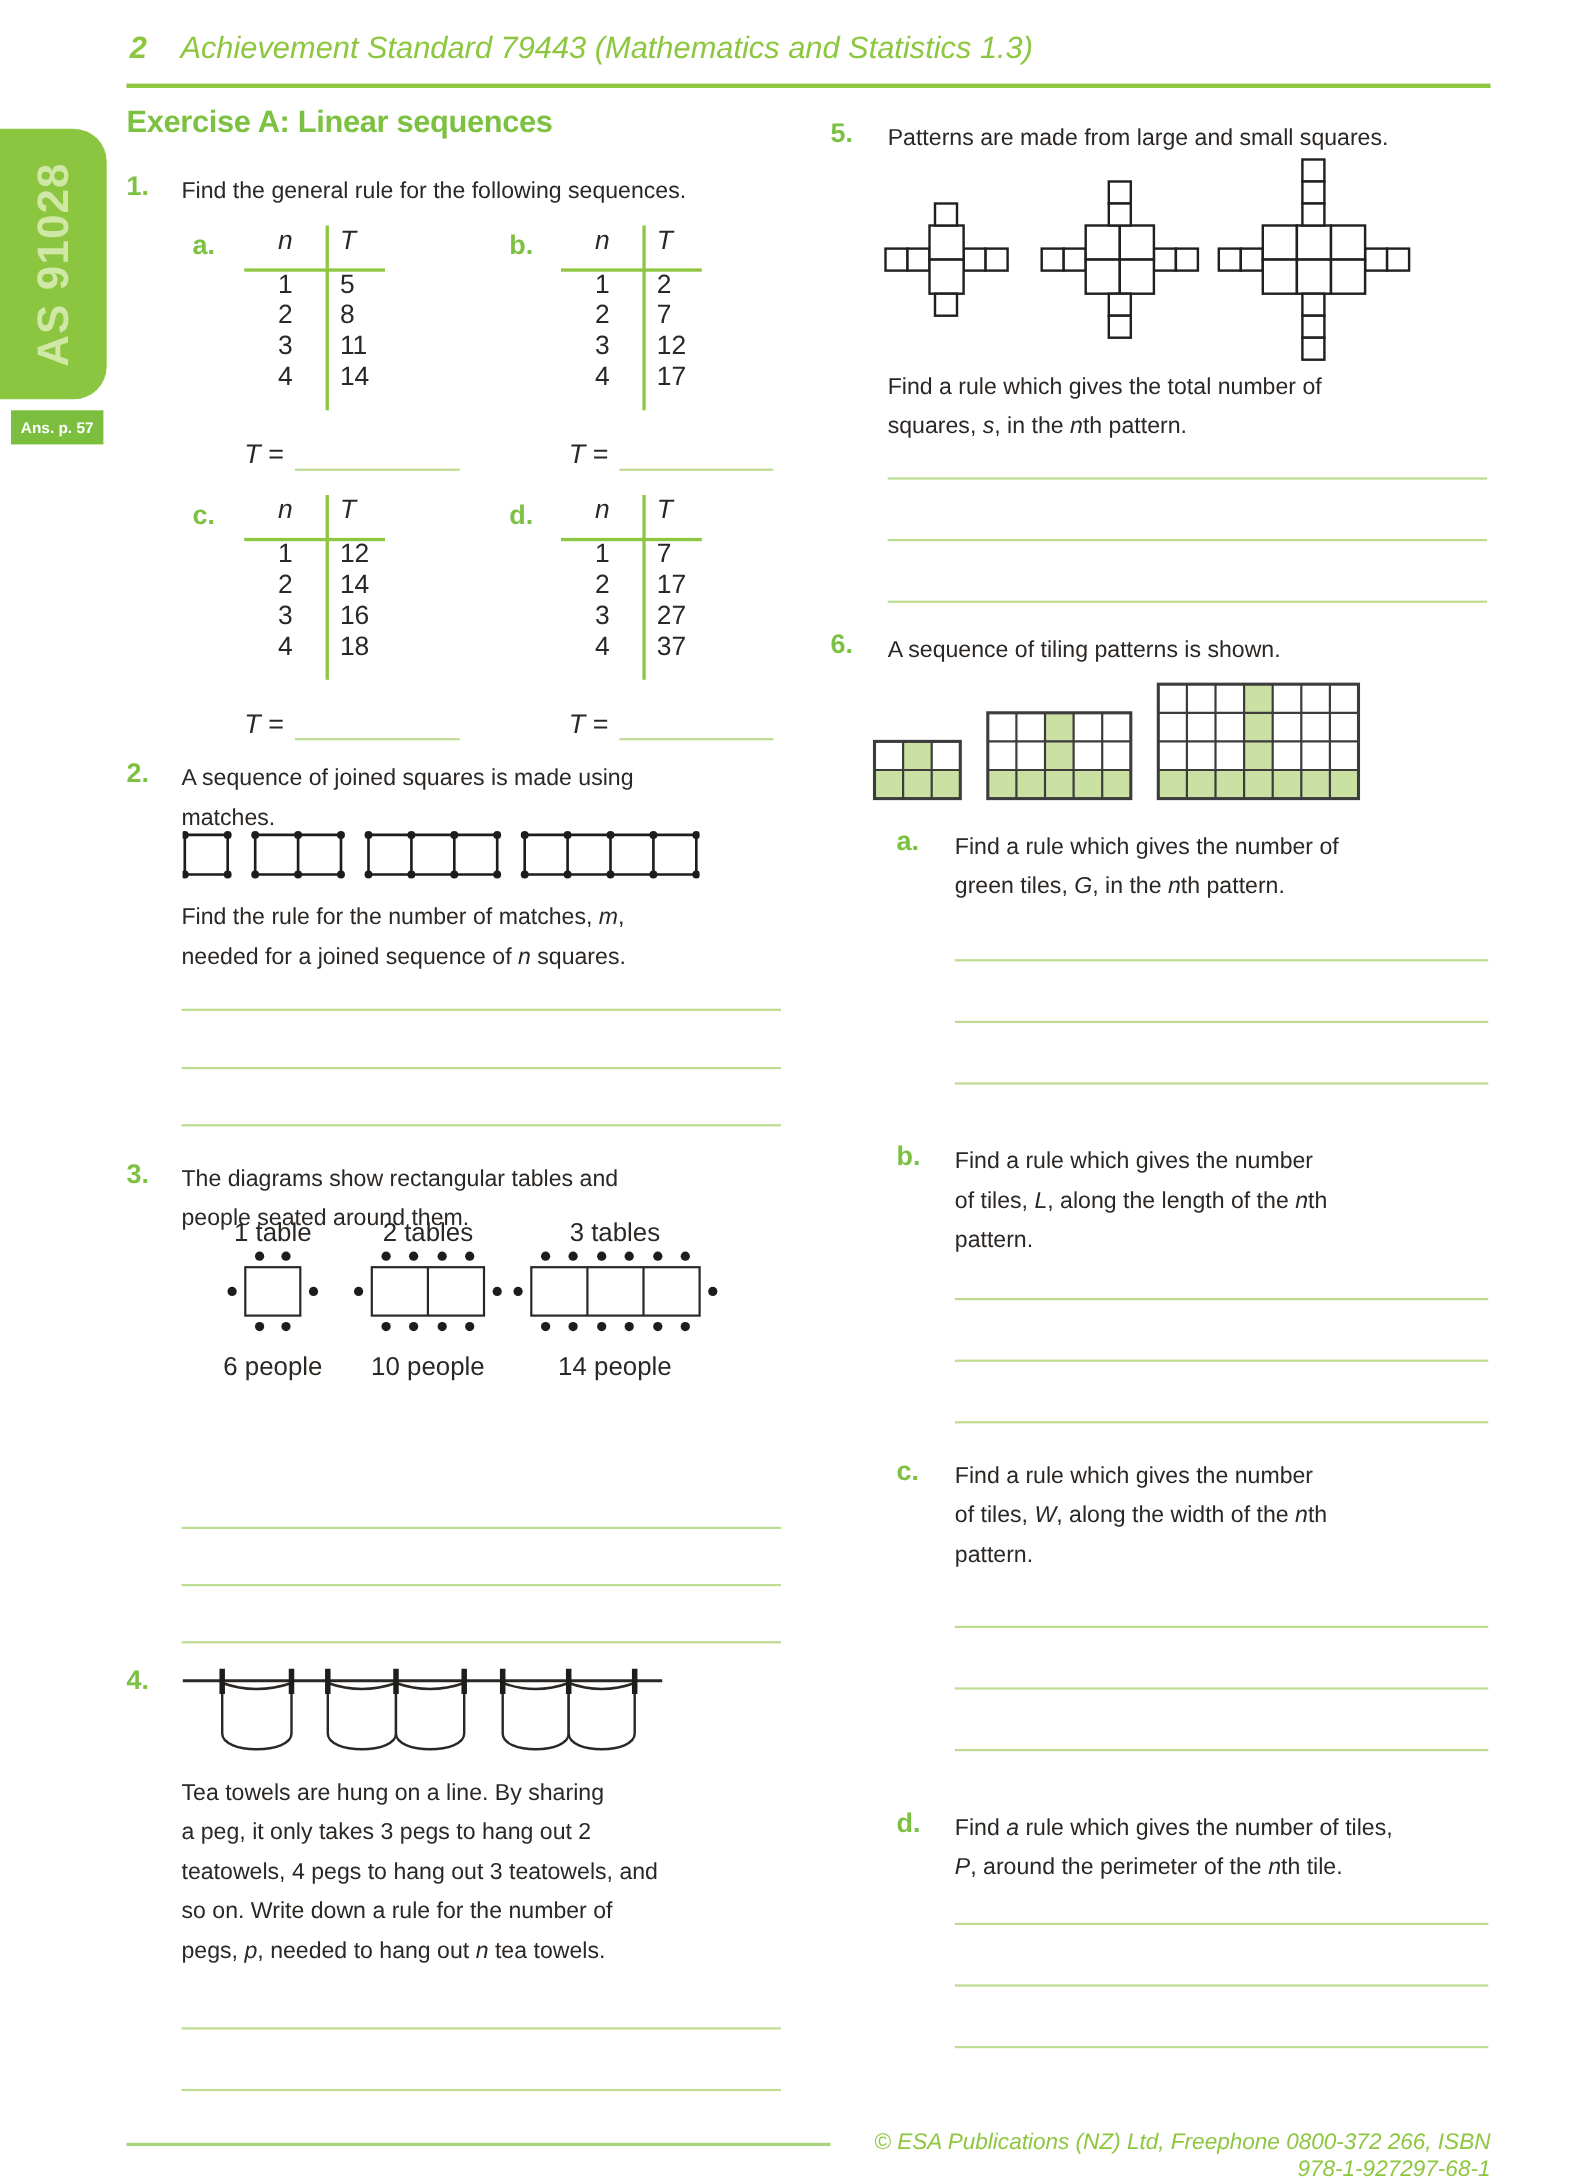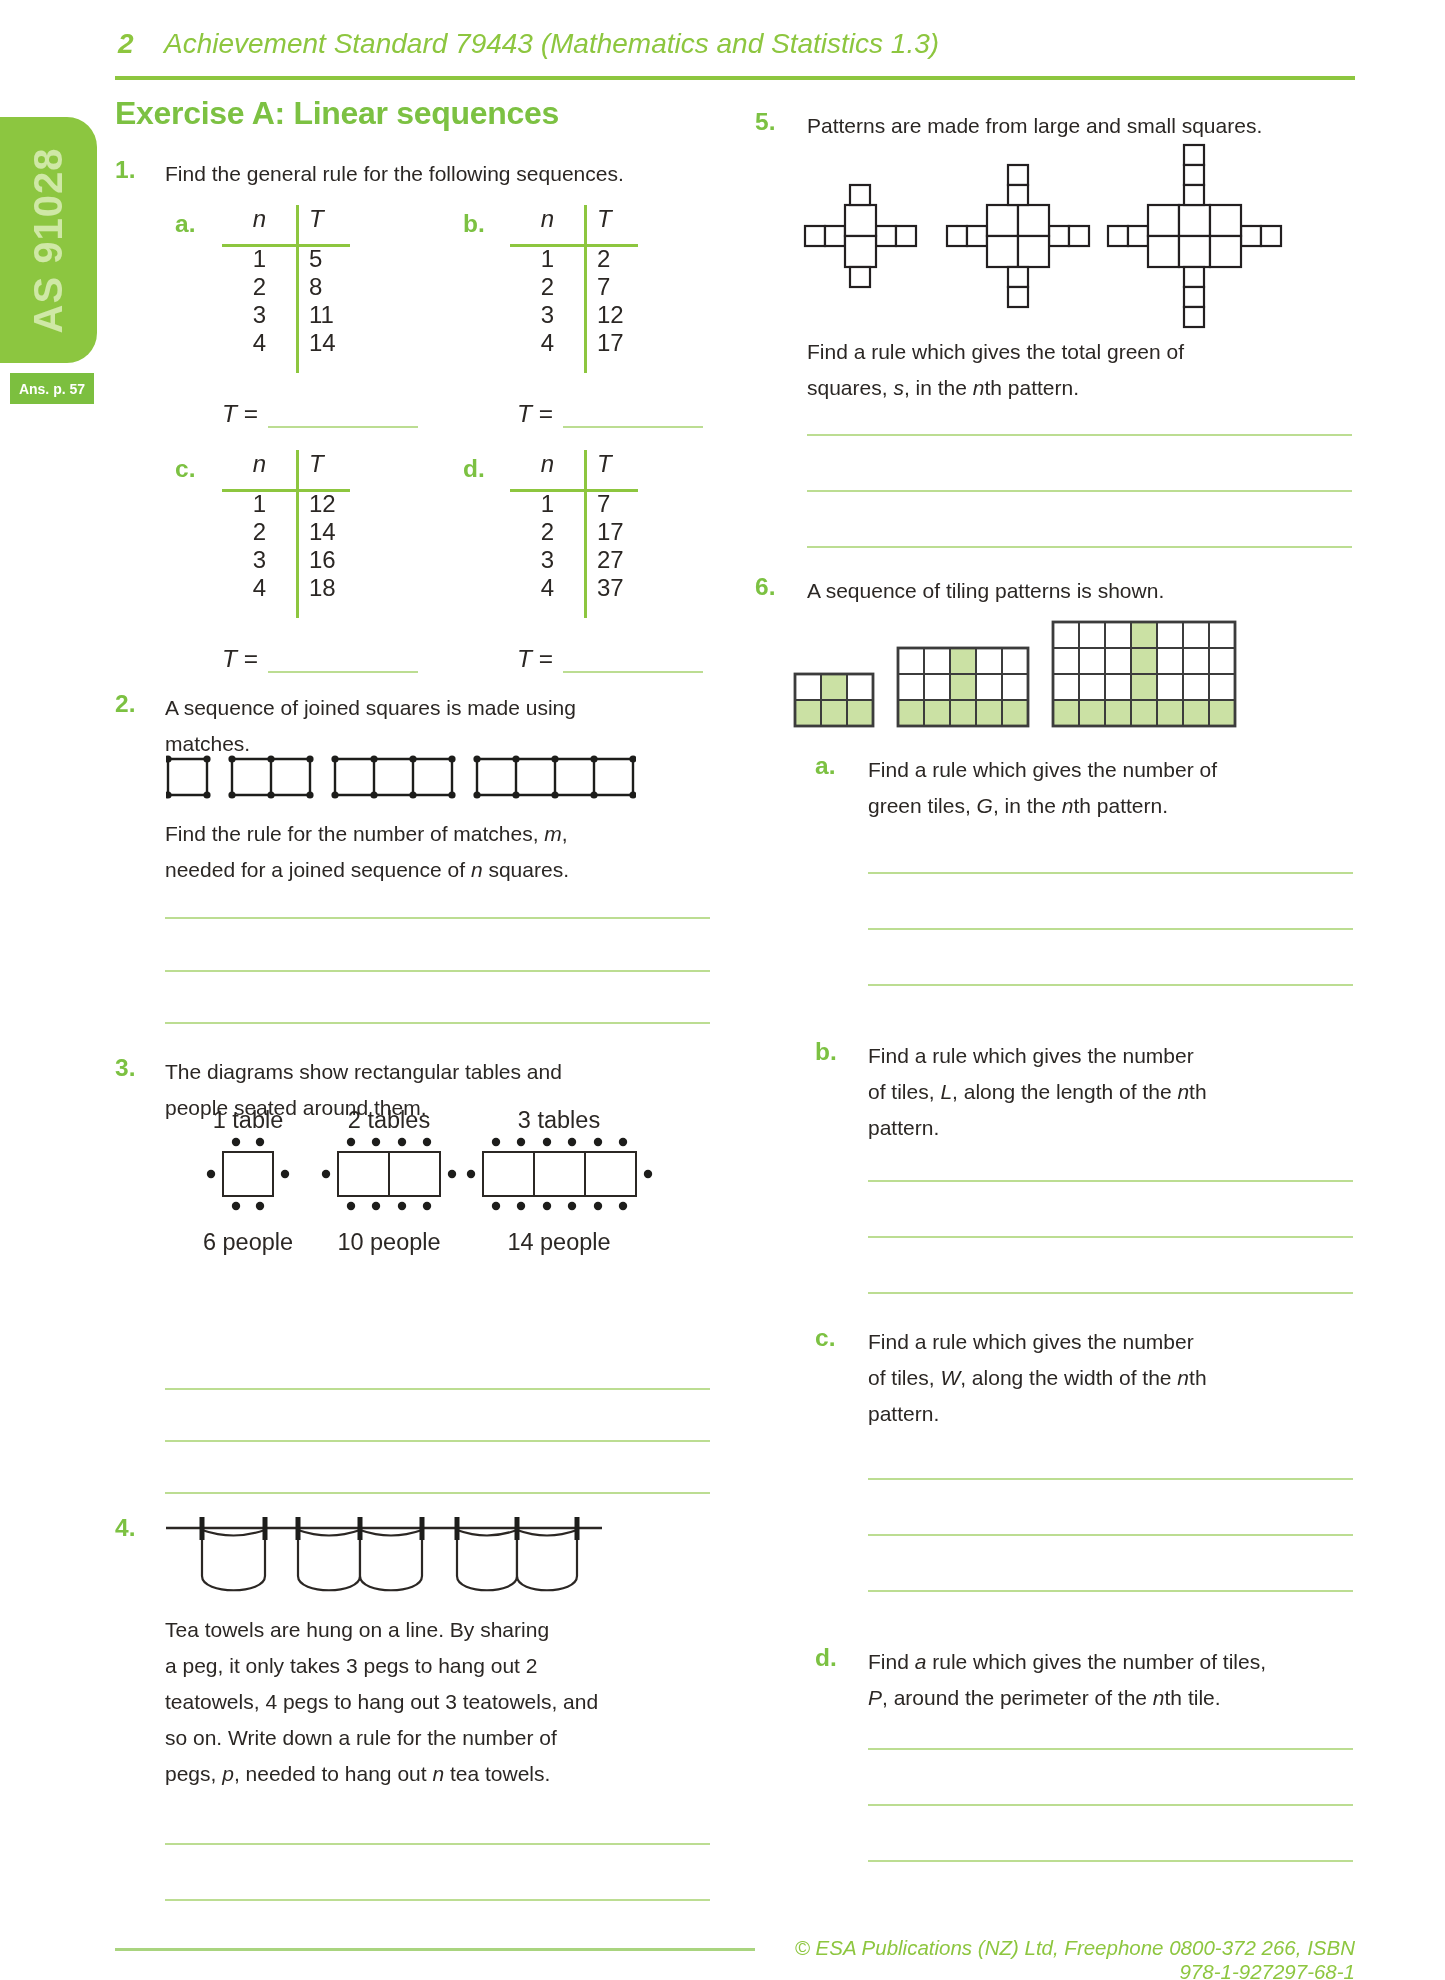--- a/index.html
+++ b/index.html
@@ -9,21 +9,21 @@
   .it{font-style:italic;}
   
   .hdr-num{font-size:28px;font-style:italic;font-weight:700;color:#8dc63f;}
   .hdr-title{font-size:28px;font-style:italic;color:#8dc63f;}
   .rule{background:#8dc63f;}
   
   .tab{background:#8cc640;border-radius:0 30px 30px 0;display:flex;align-items:center;justify-content:center;}
   .tab span{transform:rotate(-90deg);white-space:nowrap;font-size:40px;font-weight:700;color:#cfe8a6;letter-spacing:1px;}
   .badge{background:#7cbf3f;color:#ffffff;font-size:14px;font-weight:700;display:flex;align-items:center;justify-content:center;}
   
-  .ex-title{font-size:32px;font-weight:700;color:#7cc142;letter-spacing:-0.3px;}
+  .ex-title{font-size:28px;font-weight:700;color:#7cc142;letter-spacing:-0.3px;}
   .qnum{font-size:24.5px;font-weight:700;color:#7cc142;}
   .qtext{font-size:21px;line-height:36px;color:#2b2724;}
   .plabel{font-size:24.5px;font-weight:700;color:#7cc142;}
   
   .seq-table{width:128px;font-size:24px;}
   .seq-table .hrow{height:40px;display:flex;}
   .seq-table .drow{height:28px;display:flex;align-items:center;}
   .seq-table .cn{width:75px;text-align:center;}
   .seq-table .ct{width:53px;padding-left:12px;box-sizing:border-box;}
   .seq-table .vline{position:absolute;left:74px;top:0;width:2.5px;height:168px;background:#8dc63f;}
@@ -340,21 +340,21 @@
         <rect x="420" y="100" width="31" height="31"></rect>
       <rect x="394" y="9" width="20" height="20"></rect>
         <rect x="394" y="29" width="20" height="20"></rect>
         <rect x="394" y="49" width="20" height="20"></rect>
       <rect x="394" y="131" width="20" height="20"></rect>
         <rect x="394" y="151" width="20" height="20"></rect>
         <rect x="394" y="171" width="20" height="20"></rect>
     </g>
   </svg>
 
-  <div class="abs qtext" style="left:807px;top:334px;width:545px"><span>Find a rule which gives the total green of</span><br><span>squares, </span><span class="it">s</span><span>, in the </span><span class="it">n</span><span>th pattern.</span></div>
+  <div class="abs qtext" style="left:807px;top:334px;width:545px"><span>Find a rule which gives the total number of</span><br><span>squares, </span><span class="it">s</span><span>, in the </span><span class="it">n</span><span>th pattern.</span></div>
   <div class="abs aline" style="left:807px;top:434px;width:545px"></div>
   <div class="abs aline" style="left:807px;top:490px;width:545px"></div>
   <div class="abs aline" style="left:807px;top:546px;width:545px"></div>
 
   <span class="abs qnum" style="left:755px;top:573px">6.</span>
   <span class="abs qtext" style="left:807px;top:573px">A sequence of tiling patterns is shown.</span>
 
   <svg class="abs" style="left:790px;top:602px" width="560" height="130" viewBox="0 0 560 130">
     <g fill="#cbe1a4">
       <rect x="5" y="98" width="78" height="26"></rect>

